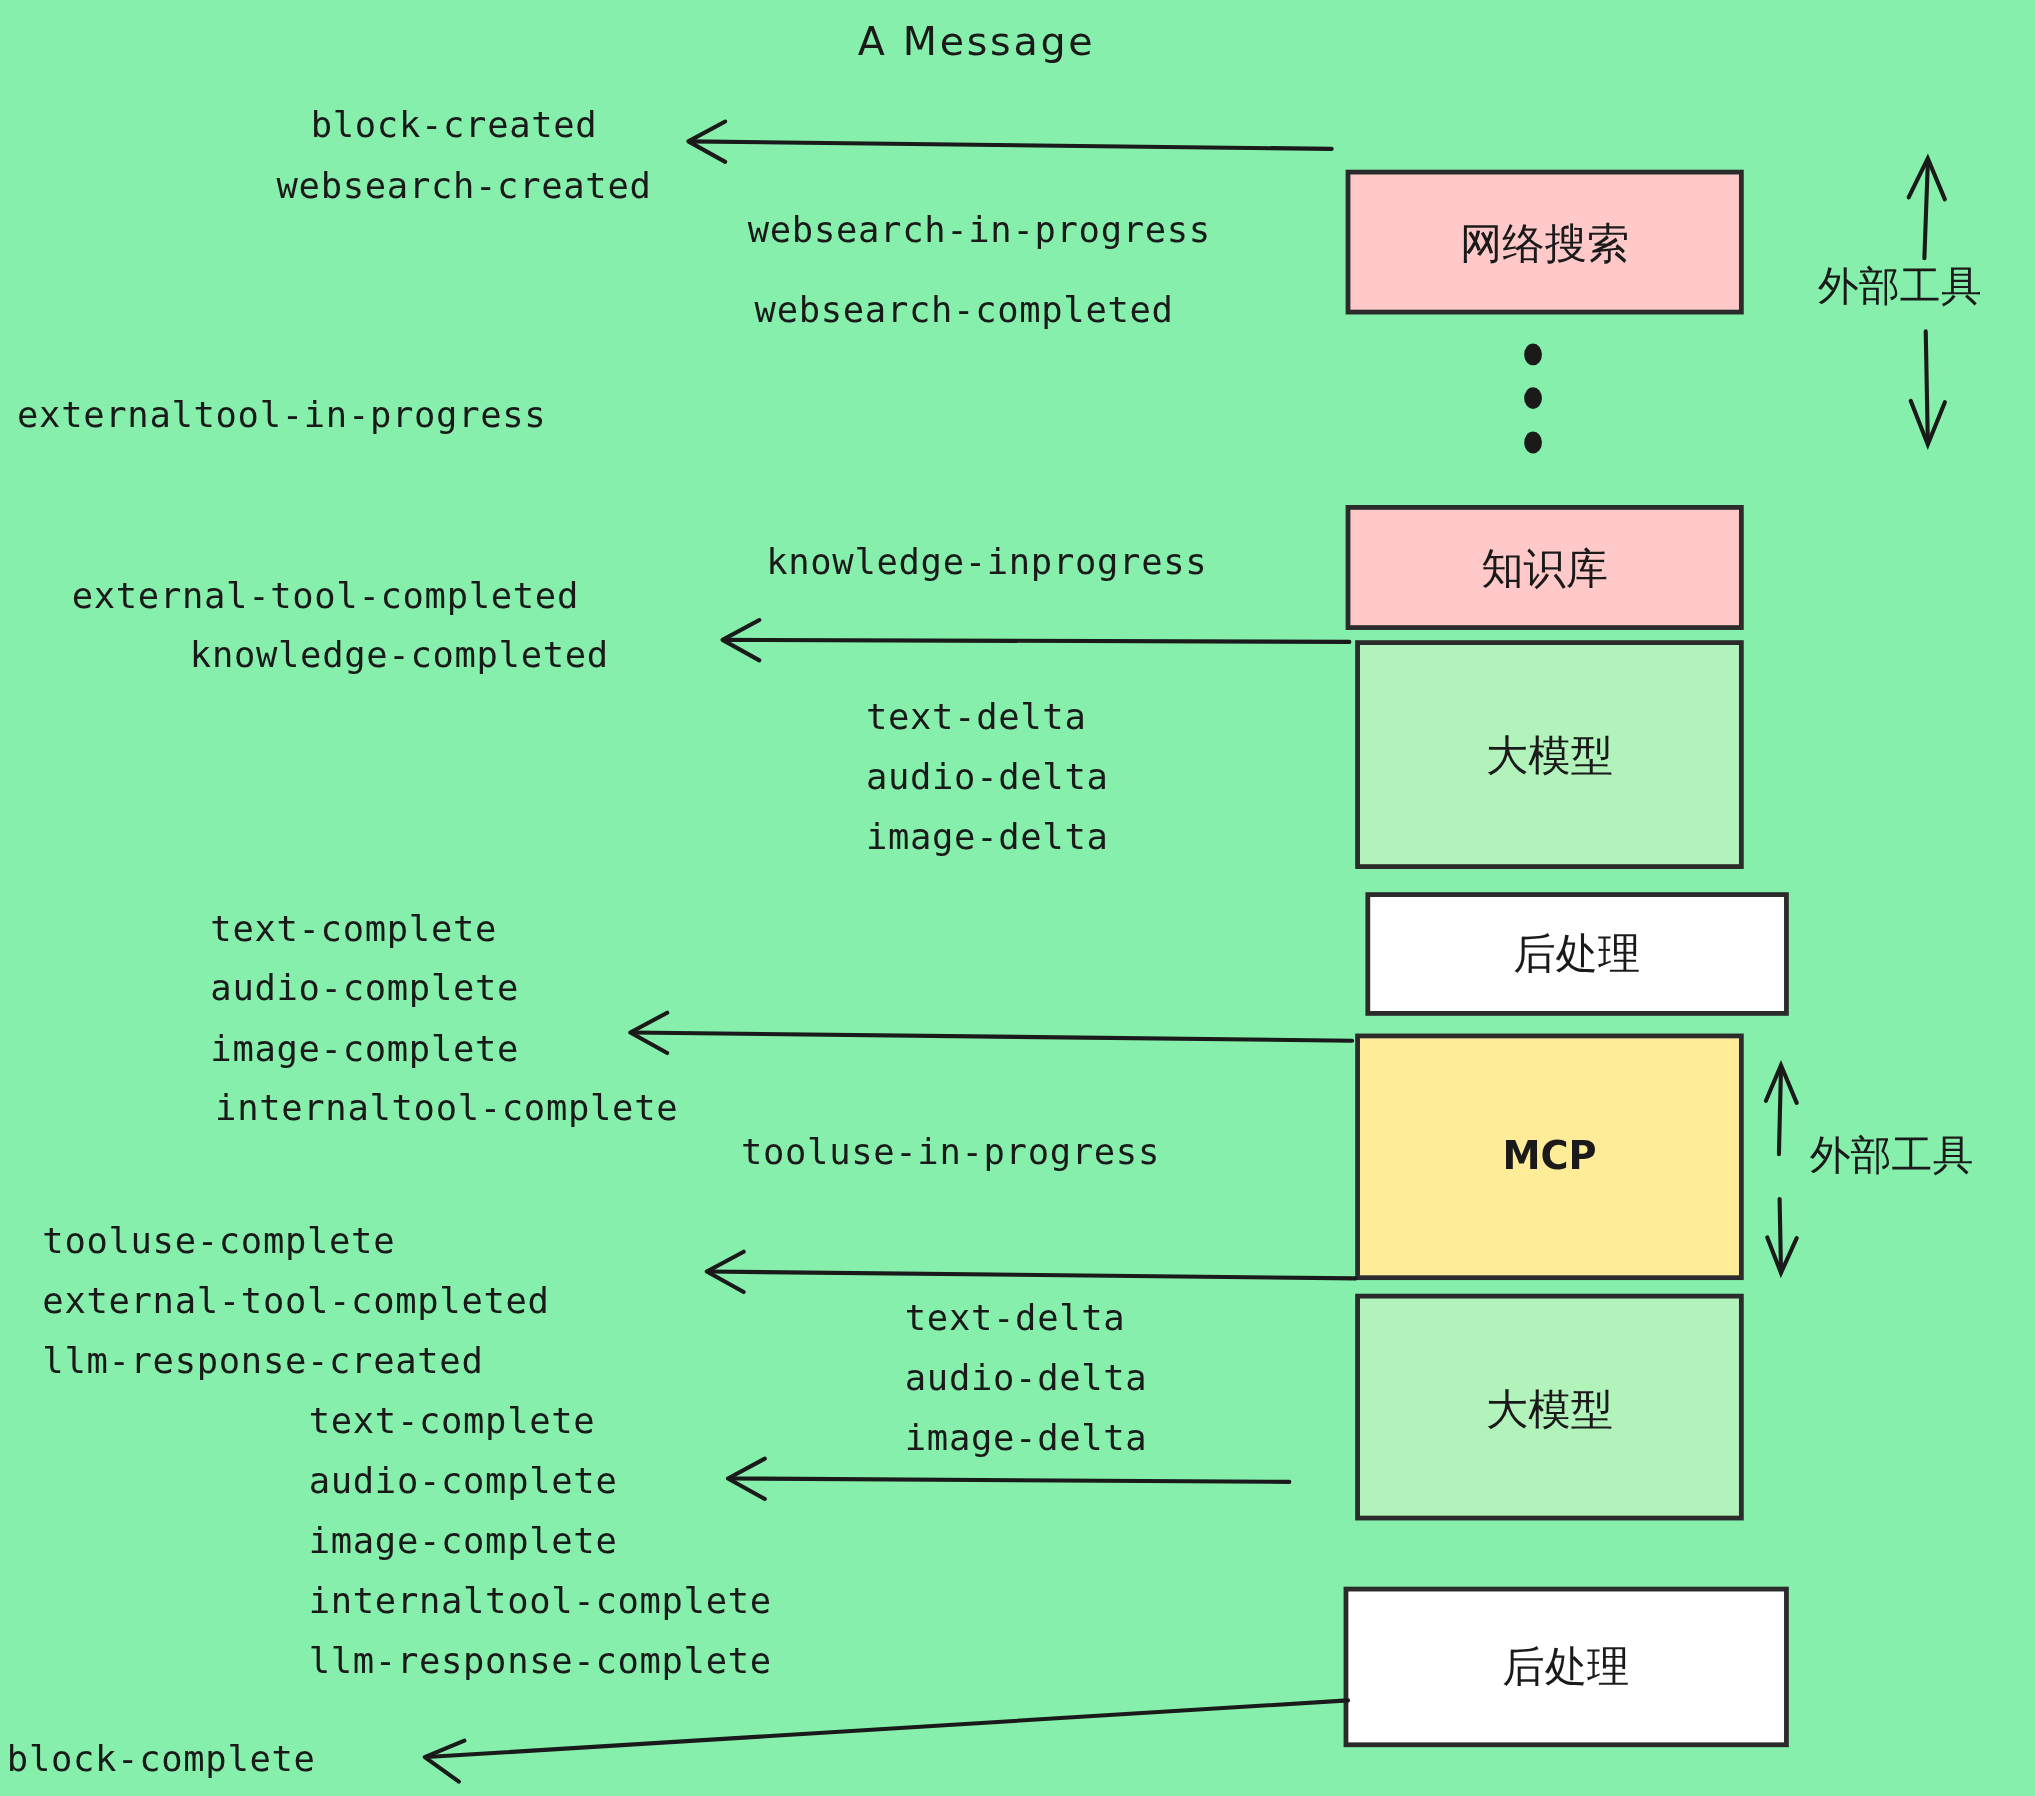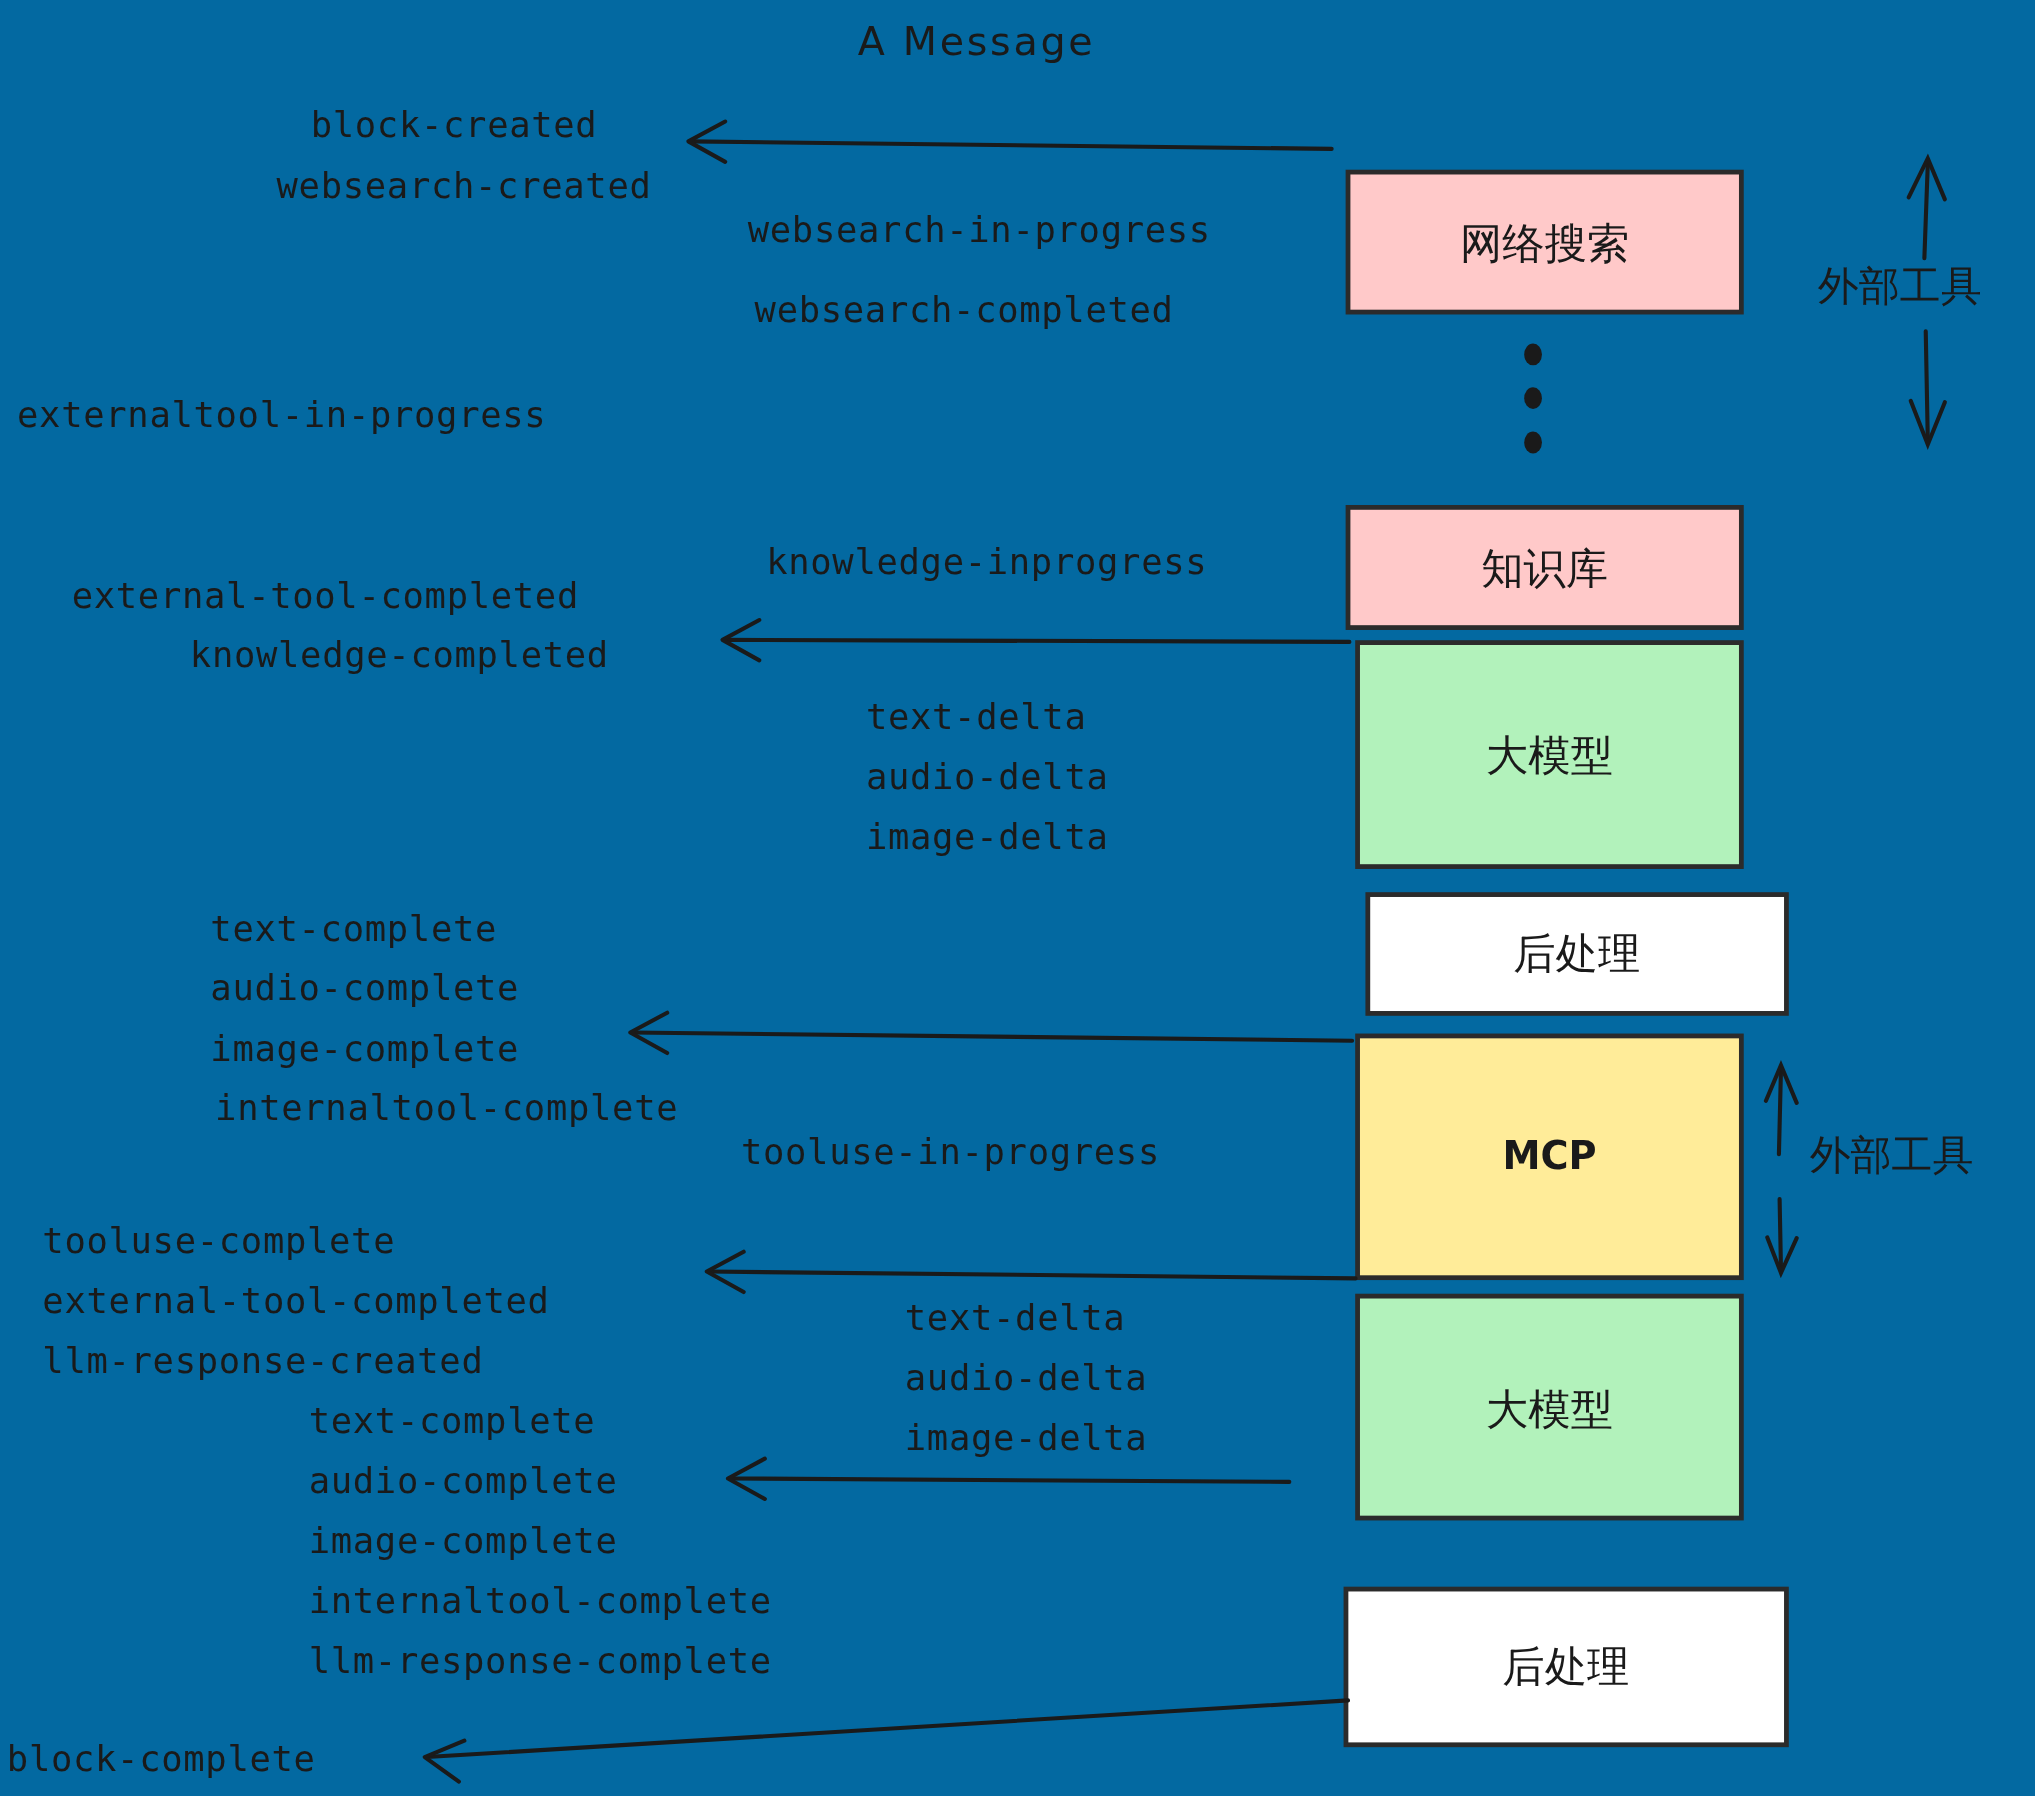--- a/index.html
+++ b/index.html
@@ -7,21 +7,21 @@
     padding: 0;
     background: #ffffff;
   }
   body {
     font-family: "DejaVu Sans", sans-serif;
   }
   #canvas {
     position: relative;
     width: 2035px;
     height: 1796px;
-    background: #0369a1;
+    background: #86efac;
     overflow: hidden;
   }
   svg.layer {
     position: absolute;
     top: 0;
     left: 0;
     width: 2035px;
     height: 1796px;
   }
   .evt {

